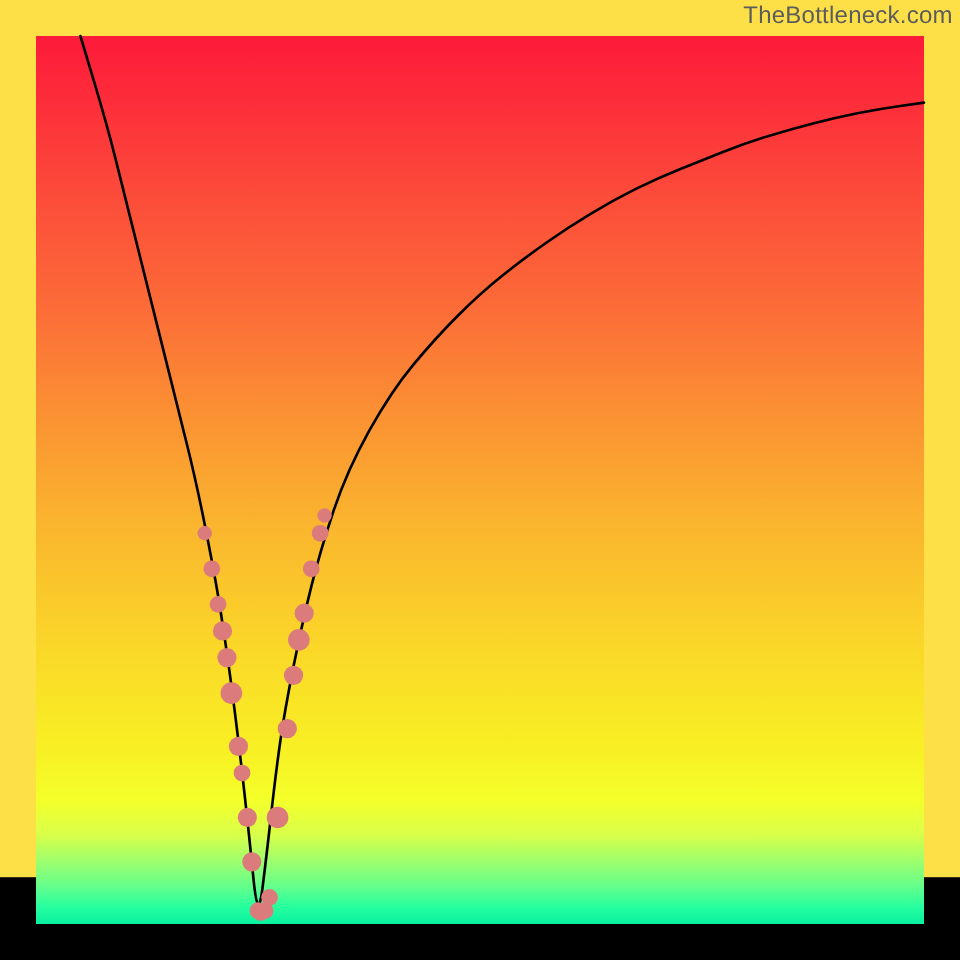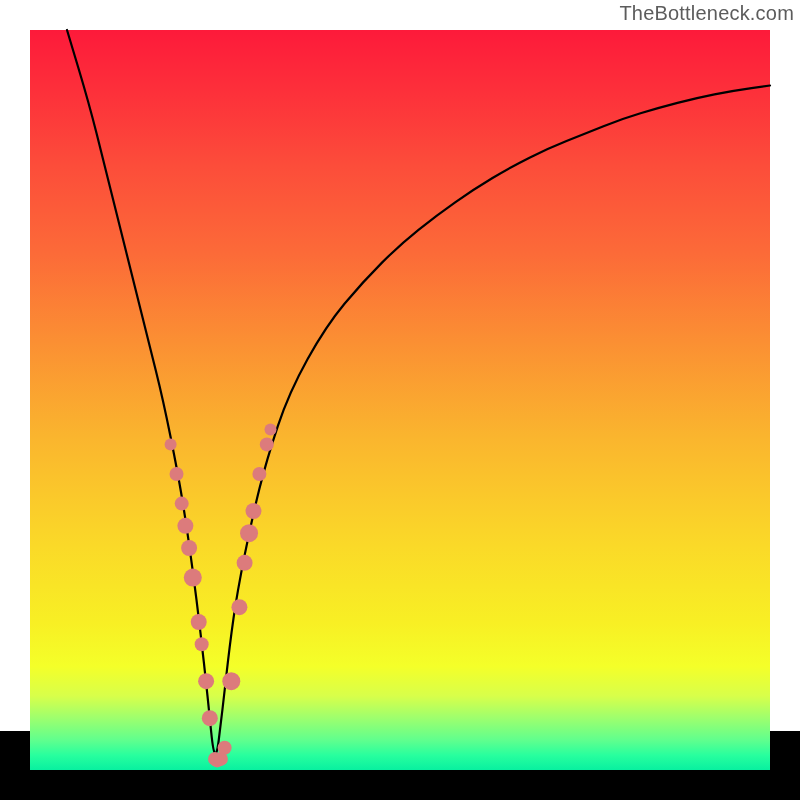--- a/index.html
+++ b/index.html
@@ -9,21 +9,21 @@
     height: 800px;
     overflow: hidden;
     background: #000;
   }
   .frame {
     position: absolute;
     left: 0;
     top: 0;
     width: 800px;
     height: 731px;
-    background: #ffffff;
+    background: #fde047;
   }
   .plot-area {
     position: absolute;
     left: 30px;
     top: 30px;
     width: 740px;
     height: 740px;
     
     background: linear-gradient(
       to bottom,

